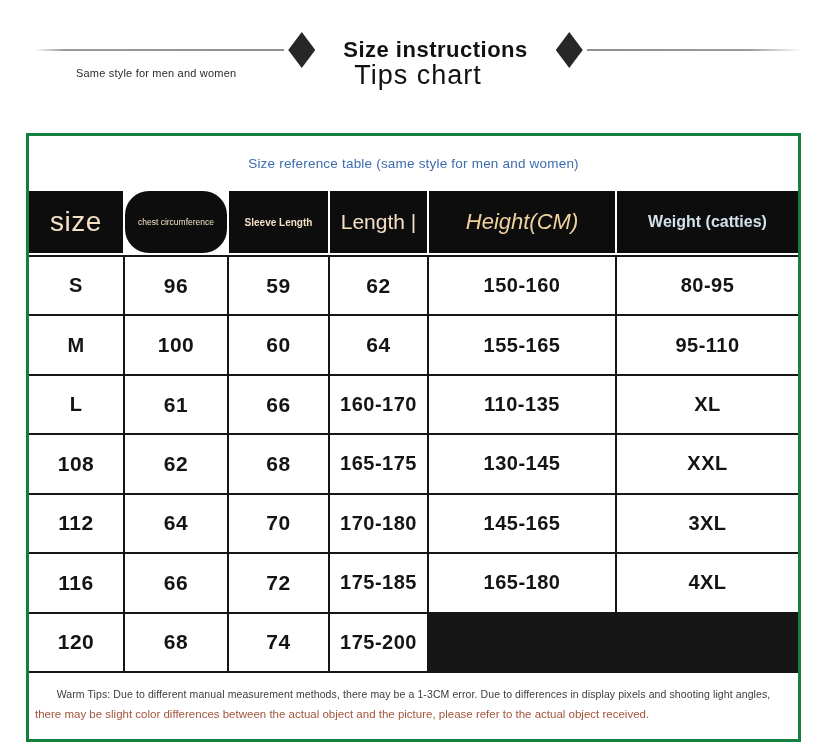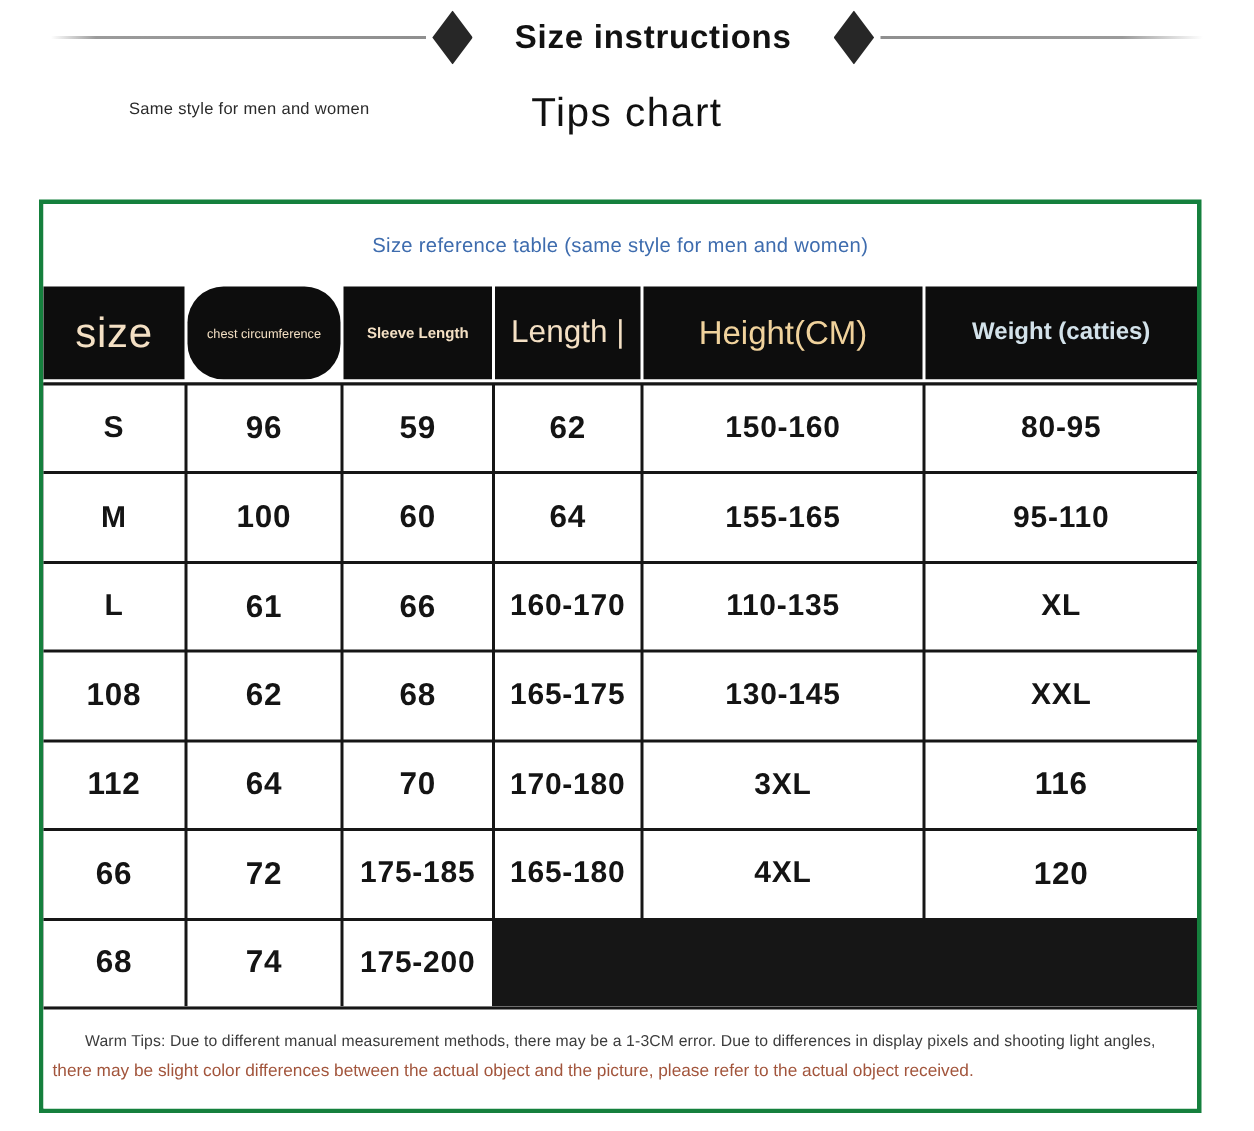--- a/index.html
+++ b/index.html
@@ -4,36 +4,36 @@
 <style>
   * { margin:0; padding:0; box-sizing:border-box; }
   html,body { background:#ffffff; }
   body { font-family:"Liberation Sans", sans-serif; }
   .page {
     position:relative; width:836px; height:754px; background:#fff; overflow:hidden;
   }
 
   
   .title-row {
-    position:absolute; top:5px; left:0; width:836px; height:40px;
+    position:absolute; top:30px; left:0; width:836px; height:40px;
     display:flex; align-items:center; justify-content:center;
   }
   .hline { height:2px; flex:0 0 auto; }
   .hline.left  { width:250px; background:linear-gradient(to right, rgba(160,160,160,0), #9b9b9b 12%, #8f8f8f); margin-right:4px; }
   .hline.right { width:215px; background:linear-gradient(to left, rgba(160,160,160,0), #9b9b9b 25%, #8f8f8f); margin-left:4px; }
   .diamond {
     width:27px; height:36px; background:#272727; flex:0 0 auto;
     clip-path:polygon(50% 0, 100% 50%, 50% 100%, 0 50%);
   }
   .main-title {
     font-size:22px; font-weight:700; letter-spacing:0.5px; color:#121212;
     padding:0 28px; white-space:nowrap;
   }
   .note {
-    position:absolute; top:67px; left:86px;
+    position:absolute; top:67px; left:76px;
     font-size:11px; color:#2a2a2a; letter-spacing:0.2px;
   }
   .sub-title {
     position:absolute; top:60px; left:0; width:836px; text-align:center;
     font-size:27px; font-weight:500; color:#111; letter-spacing:1px;
   }
 
   
   .size-table {
     position:absolute; left:26px; top:133px; width:775px; height:609px;
@@ -55,21 +55,21 @@
   }
   .head-cell {
     background:var(--header_cell_bg,#0d0d0d);
     display:flex; align-items:center; justify-content:center;
     color:var(--header_text_cream,#f4e0c4); text-align:center;
   }
   .head-cell.c0 { font-size:28px; font-weight:500; letter-spacing:0.5px; }
   .head-cell.c1 { font-size:8.5px; font-weight:500;border-radius:24px; }
   .head-cell.c2 { font-size:10px; font-weight:700; }
   .head-cell.c3 { font-size:21px; font-weight:500; }
-  .head-cell.c4 { font-size:22px; font-weight:500; color:var(--header_text_gold,#f0d29c); }
+  .head-cell.c4 { font-size:22px; font-weight:500; color:var(--header_text_gold,#f0d29c);font-style:italic; }
   .head-cell.c5 { font-size:16px; font-weight:600; color:var(--header_text_blue,#d3e2ea); }
   .head-gap { height:2px; background:#fff; }
   .table-body {
     background:#161616; row-gap:2px; flex:1 1 auto;
     grid-auto-rows:1fr; border-top:2px solid #161616;
   }
   .cell {
     background:#fff; display:flex; align-items:center; justify-content:center;
     font-weight:700; color:#141414; font-size:21px; letter-spacing:0.5px;
     font-family:"Liberation Sans","DejaVu Sans",sans-serif;
@@ -142,20 +142,21 @@
         <div class="cell c1">108</div>
         <div class="cell c2">62</div>
         <div class="cell c3">68</div>
         <div class="cell c4">165-175</div>
         <div class="cell c5">130-145</div>
         <div class="cell c0">XXL</div>
         <div class="cell c1">112</div>
         <div class="cell c2">64</div>
         <div class="cell c3">70</div>
         <div class="cell c4">170-180</div>
+        <div class="cell c5">145-165</div>
         <div class="cell c0">3XL</div>
         <div class="cell c1">116</div>
         <div class="cell c2">66</div>
         <div class="cell c3">72</div>
         <div class="cell c4">175-185</div>
         <div class="cell c5">165-180</div>
         <div class="cell c0">4XL</div>
         <div class="cell c1">120</div>
         <div class="cell c2">68</div>
         <div class="cell c3">74</div>

